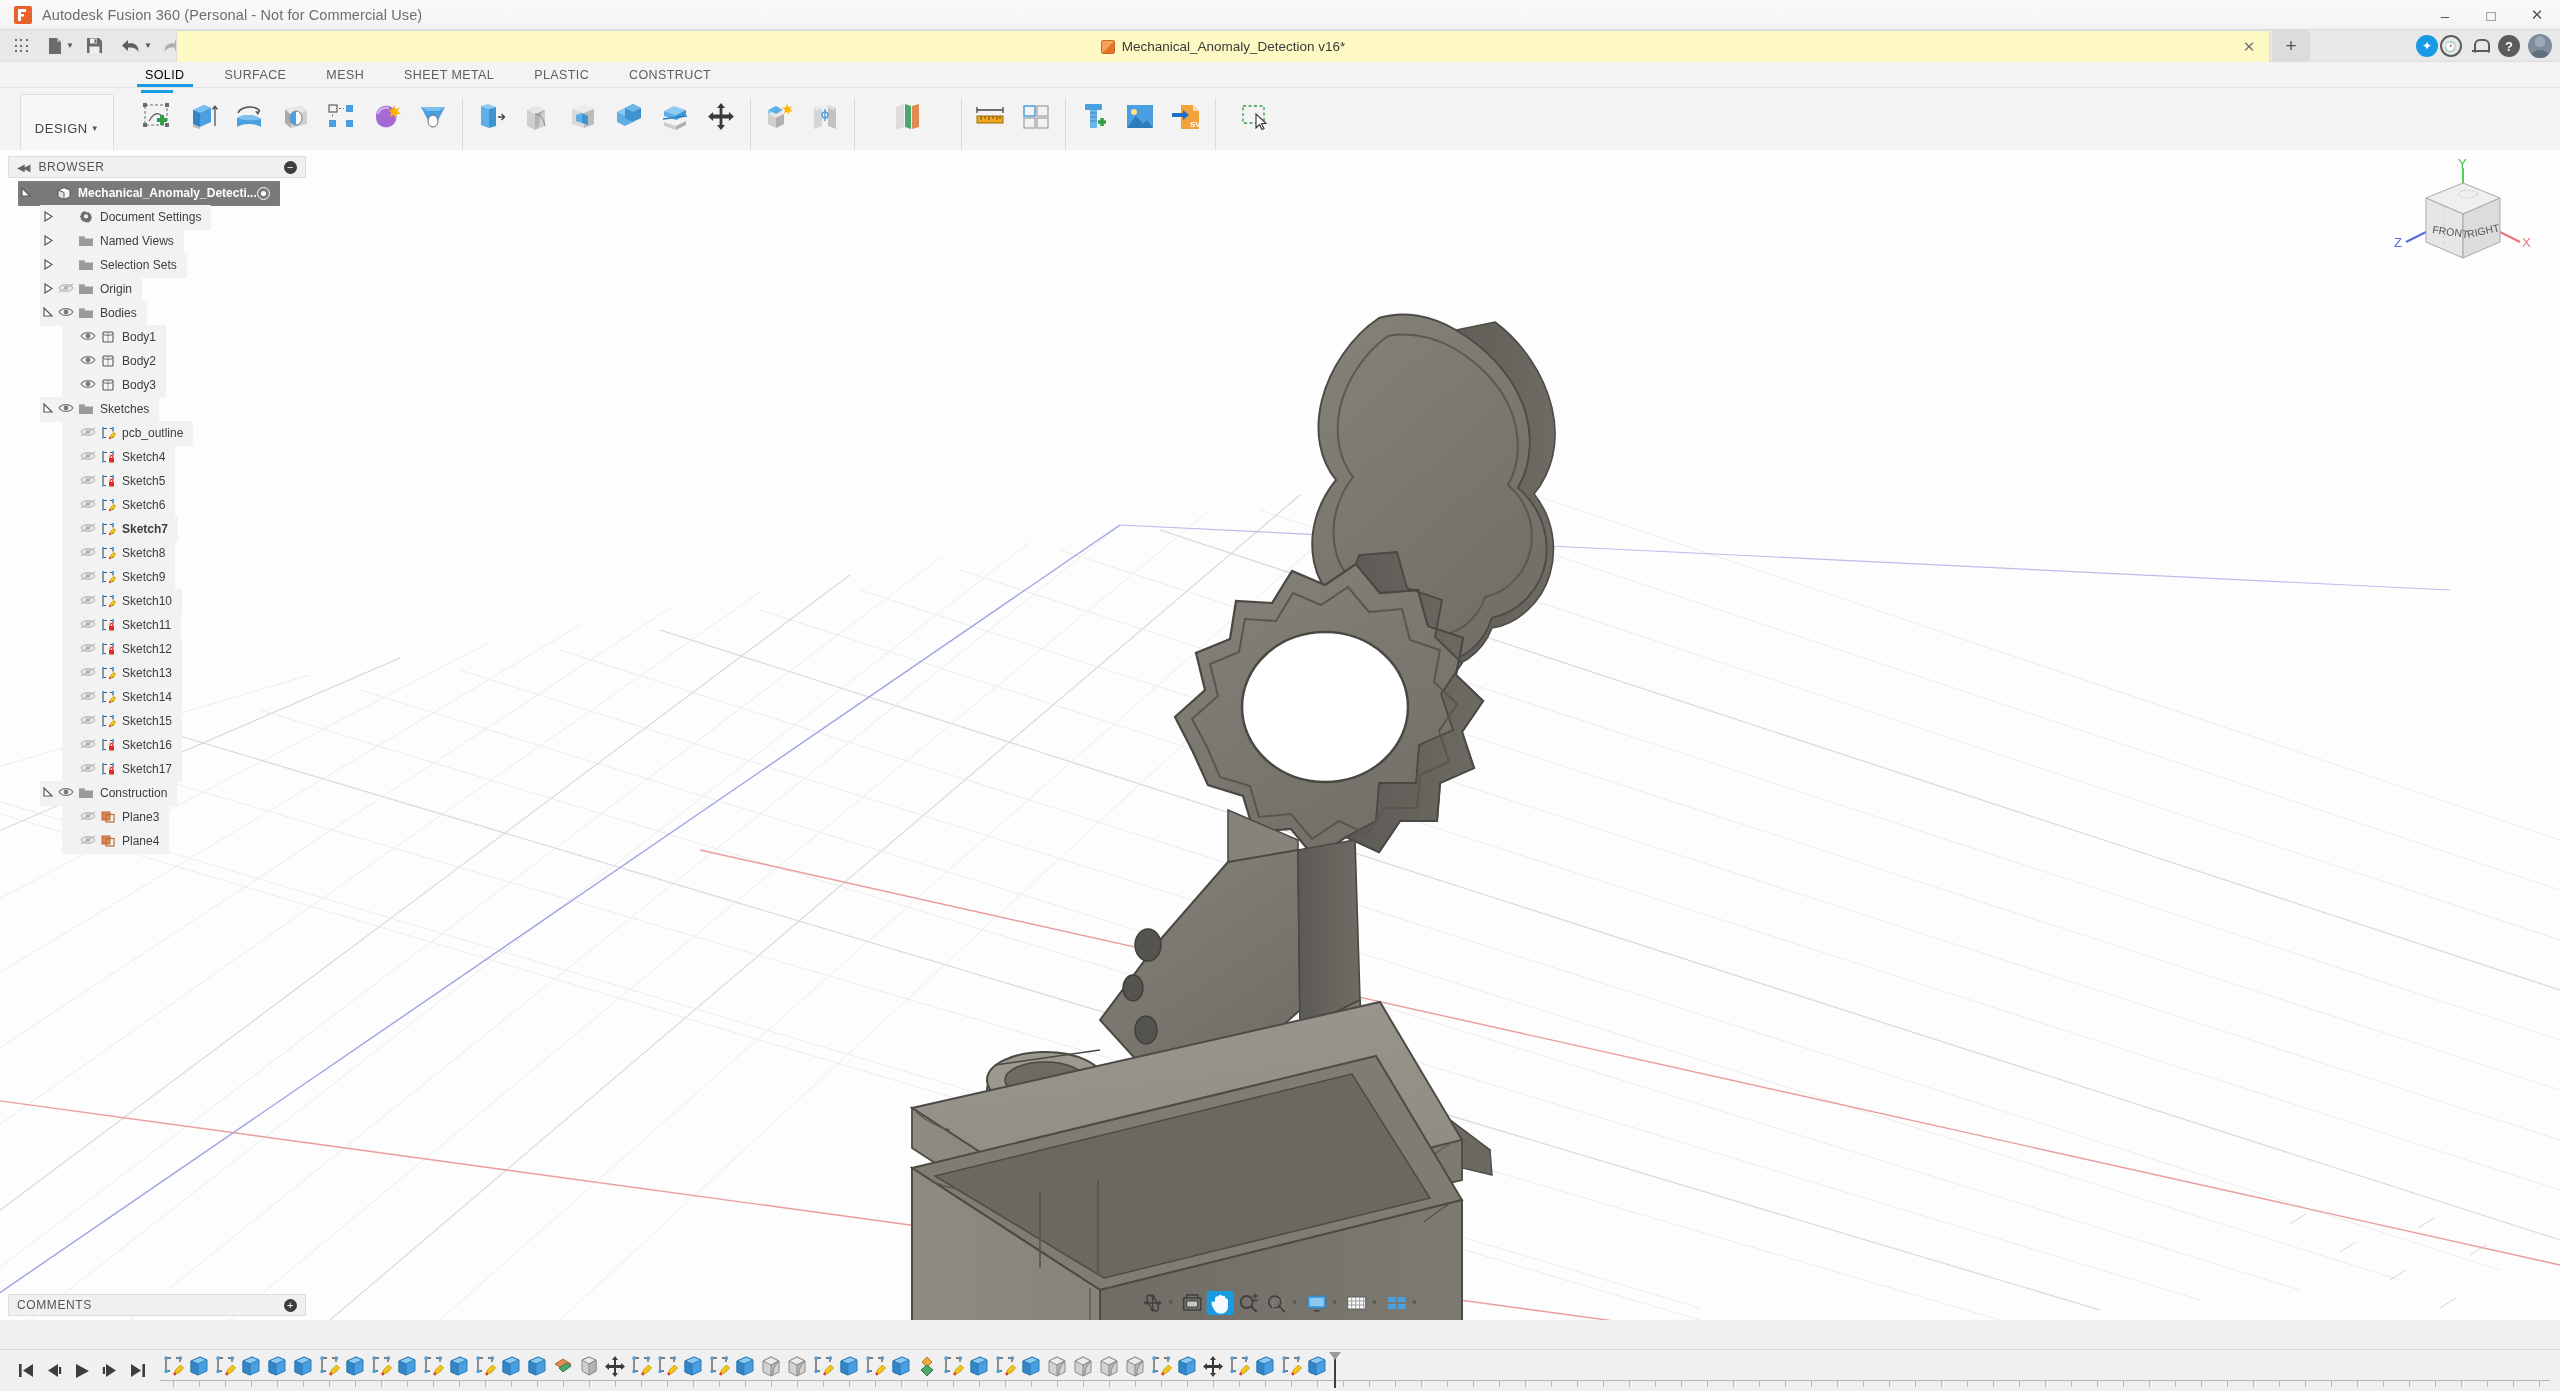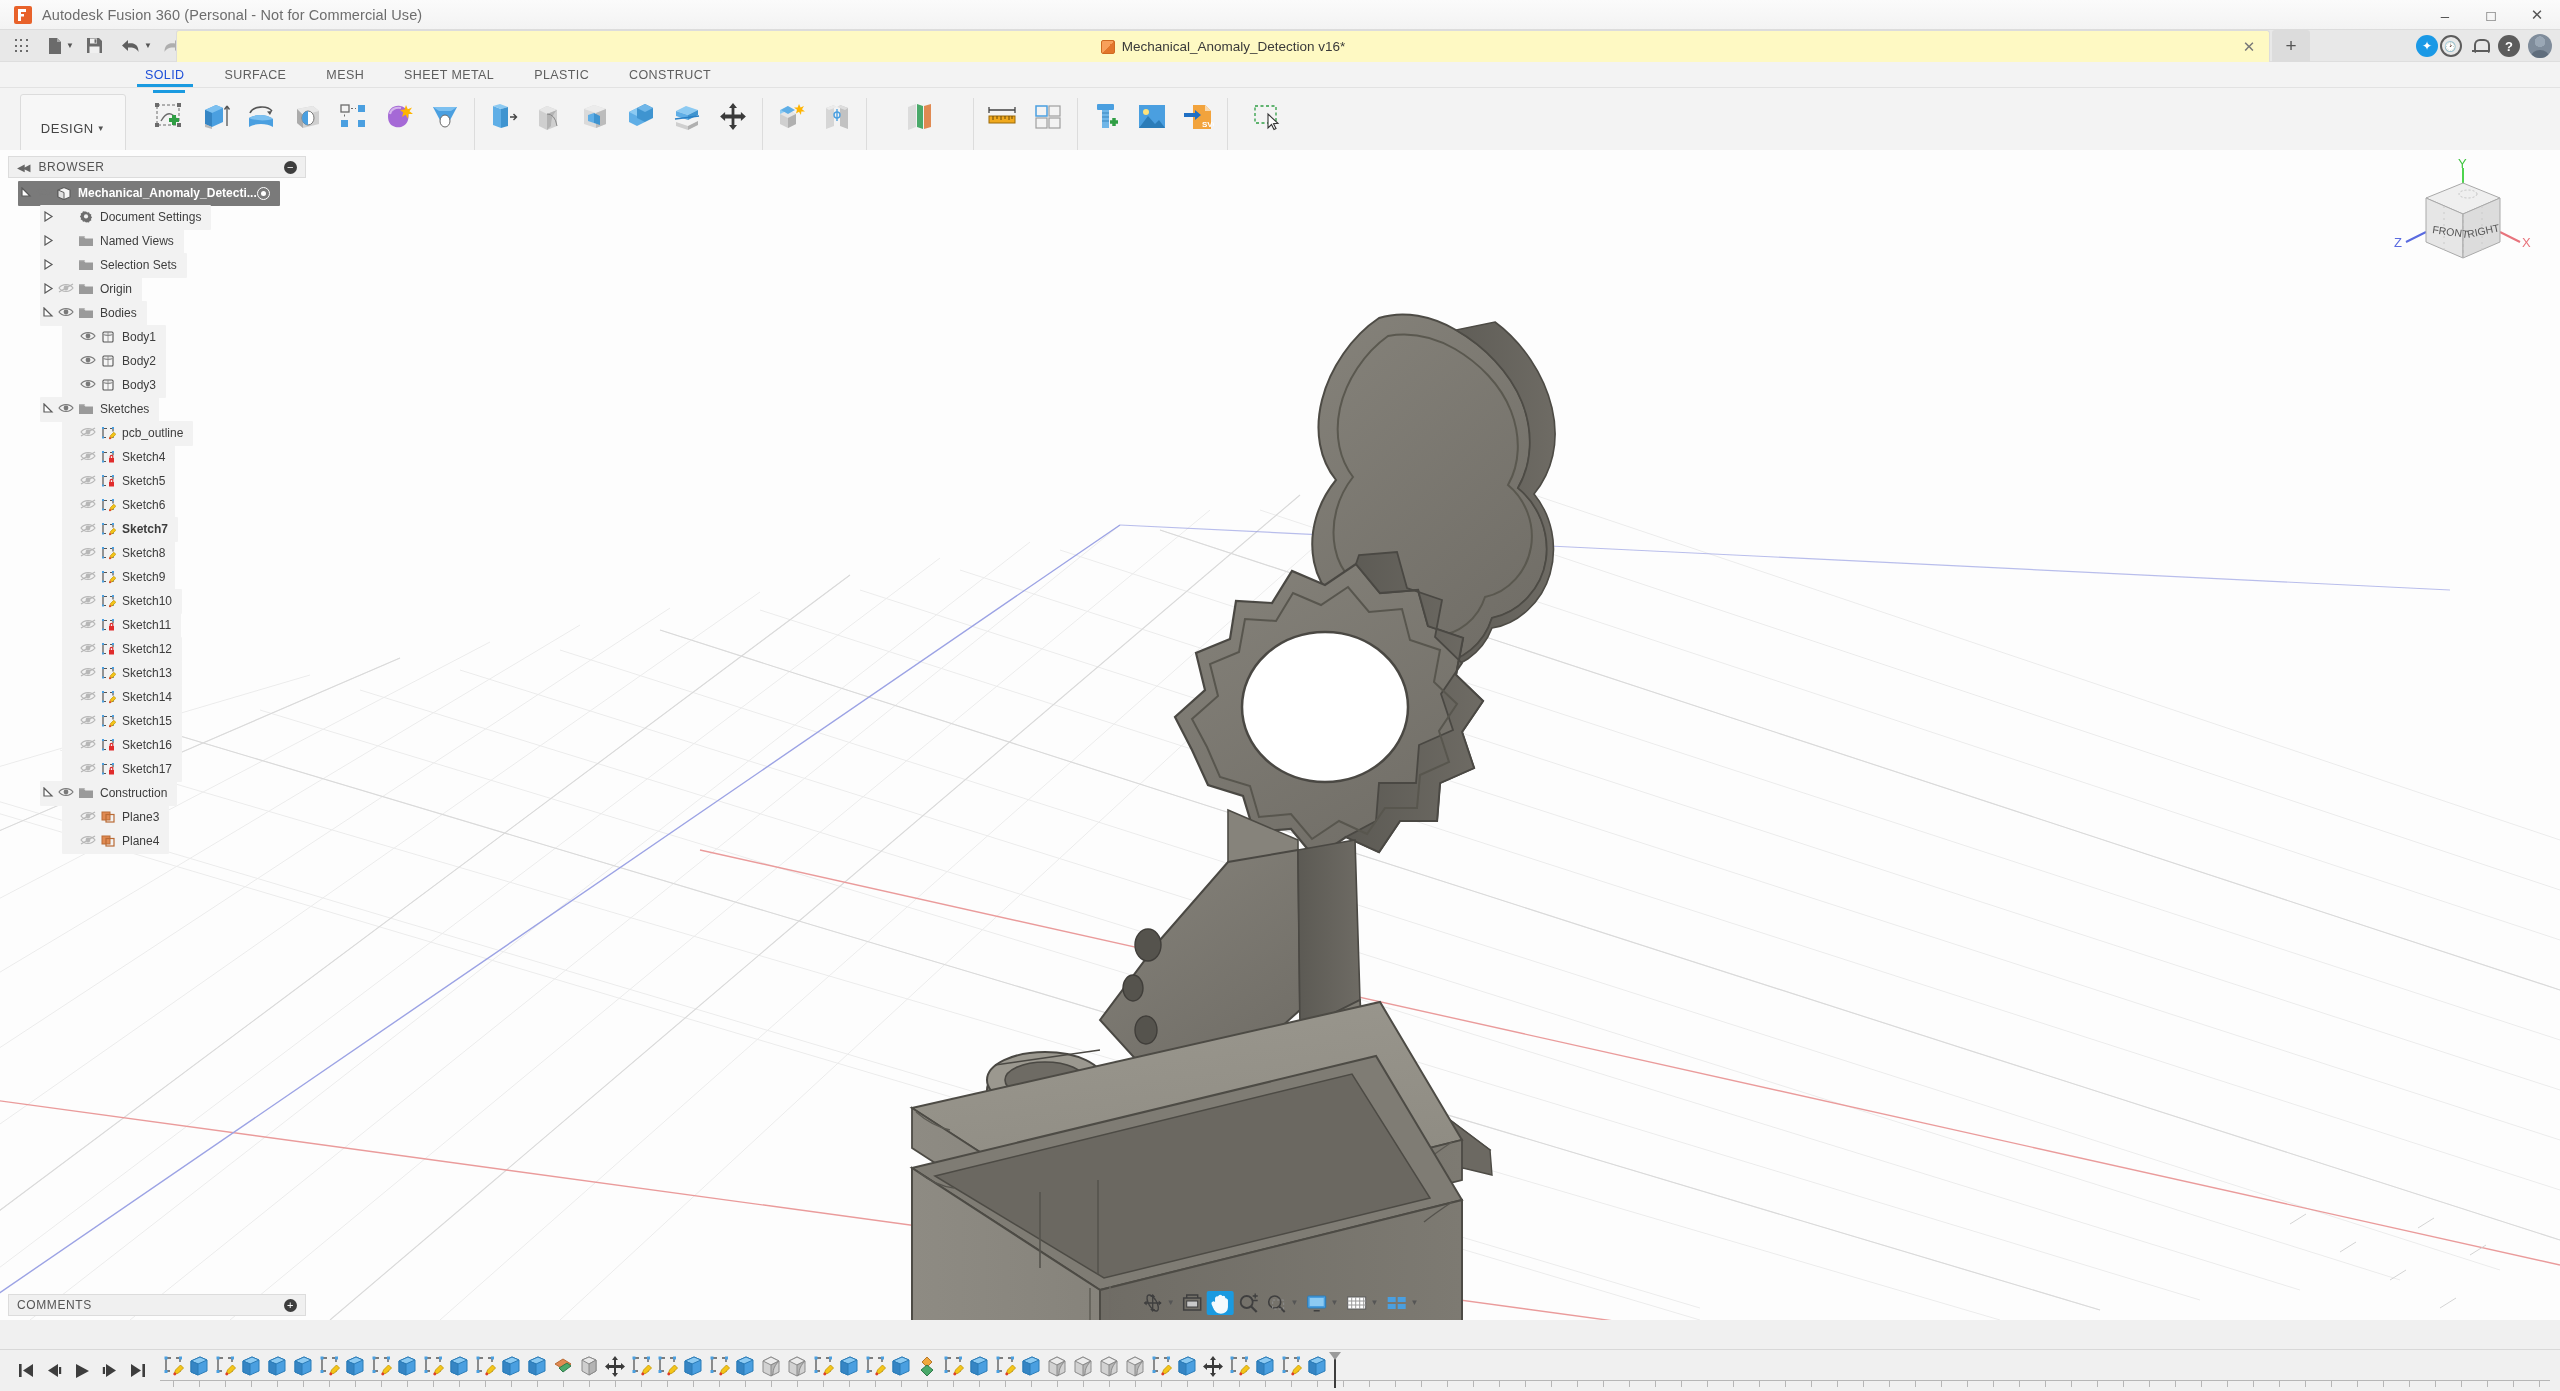--- a/index.html
+++ b/index.html
@@ -140,33 +140,33 @@
   
   #ribbon-tabs {
     height: 26px; background: #f3f3f3;
     display: flex; align-items: flex-end; padding-left: 125px;
     border-bottom: 1px solid #e2e2e2;
   }
   .rtab {
     font-size: 12.5px; color: #5e5e5e; padding: 0 20px 5px 20px;
     letter-spacing: .4px; position: relative;
   }
-  .rtab.active { color: #1d4ed8; }
+  .rtab.active { color: #000000; }
   .rtab.active::after {
     content: ""; position: absolute; left: 12px; right: 12px; bottom: 0;
     height: 3px; background: #1a9ae0;
   }
 
   
   #ribbon {
     height: 90px; background: #f3f3f3; display: flex;
     align-items: stretch; border-bottom: 1px solid #d9d9d9; padding-left: 10px;
   }
   #design-box {
-    width: 106px; margin: 6px 14px 14px 10px;
+    width: 94px; margin: 6px 14px 14px 10px;
     border: 1px solid #dcdcdc; border-radius: 3px; background: #f7f7f7;
     display: flex; align-items: center; justify-content: center;
     font-size: 13px; color: #444; letter-spacing: .5px;
   }
   .rgroup {
     display: flex; flex-direction: column; align-items: center;
     padding: 0 9px; position: relative; justify-content: flex-start;
   }
   .rgroup + .rgroup::before {
     content:""; position:absolute; left:0; top:10px; bottom:22px; width:1px; background:#dcdcdc;

